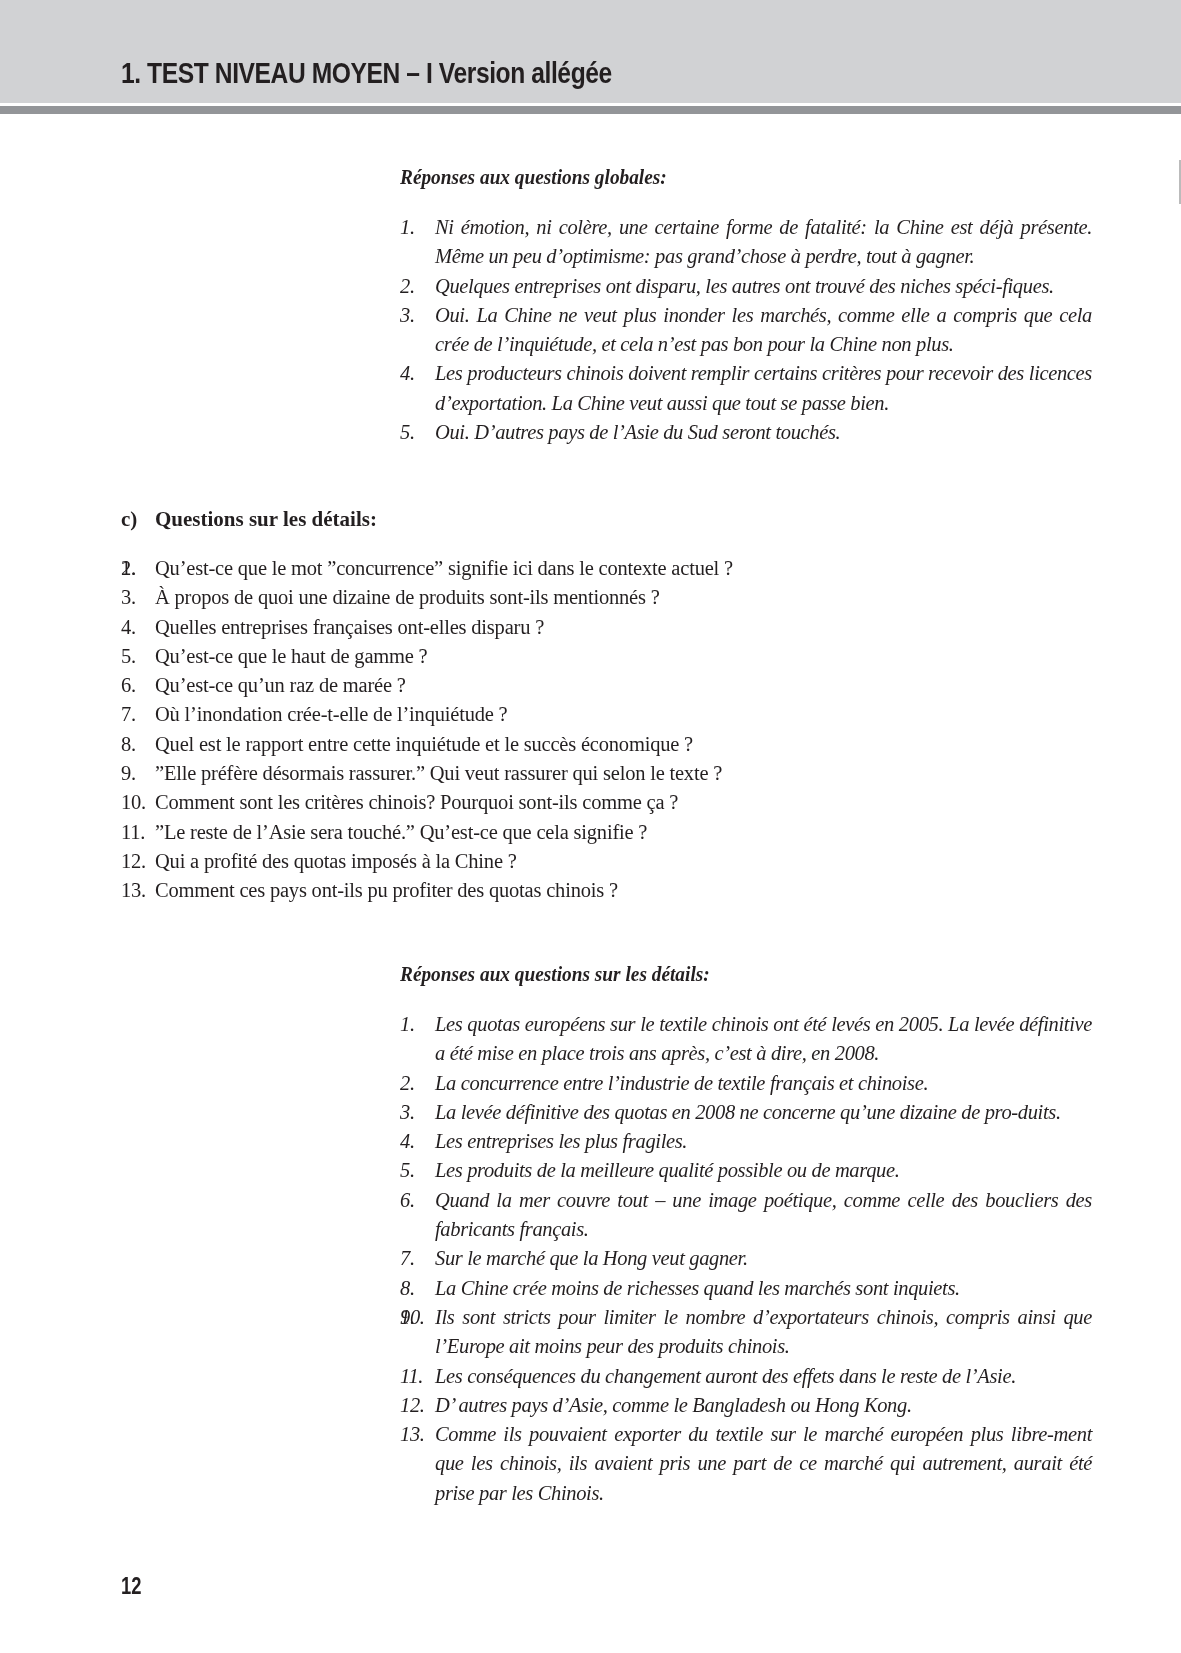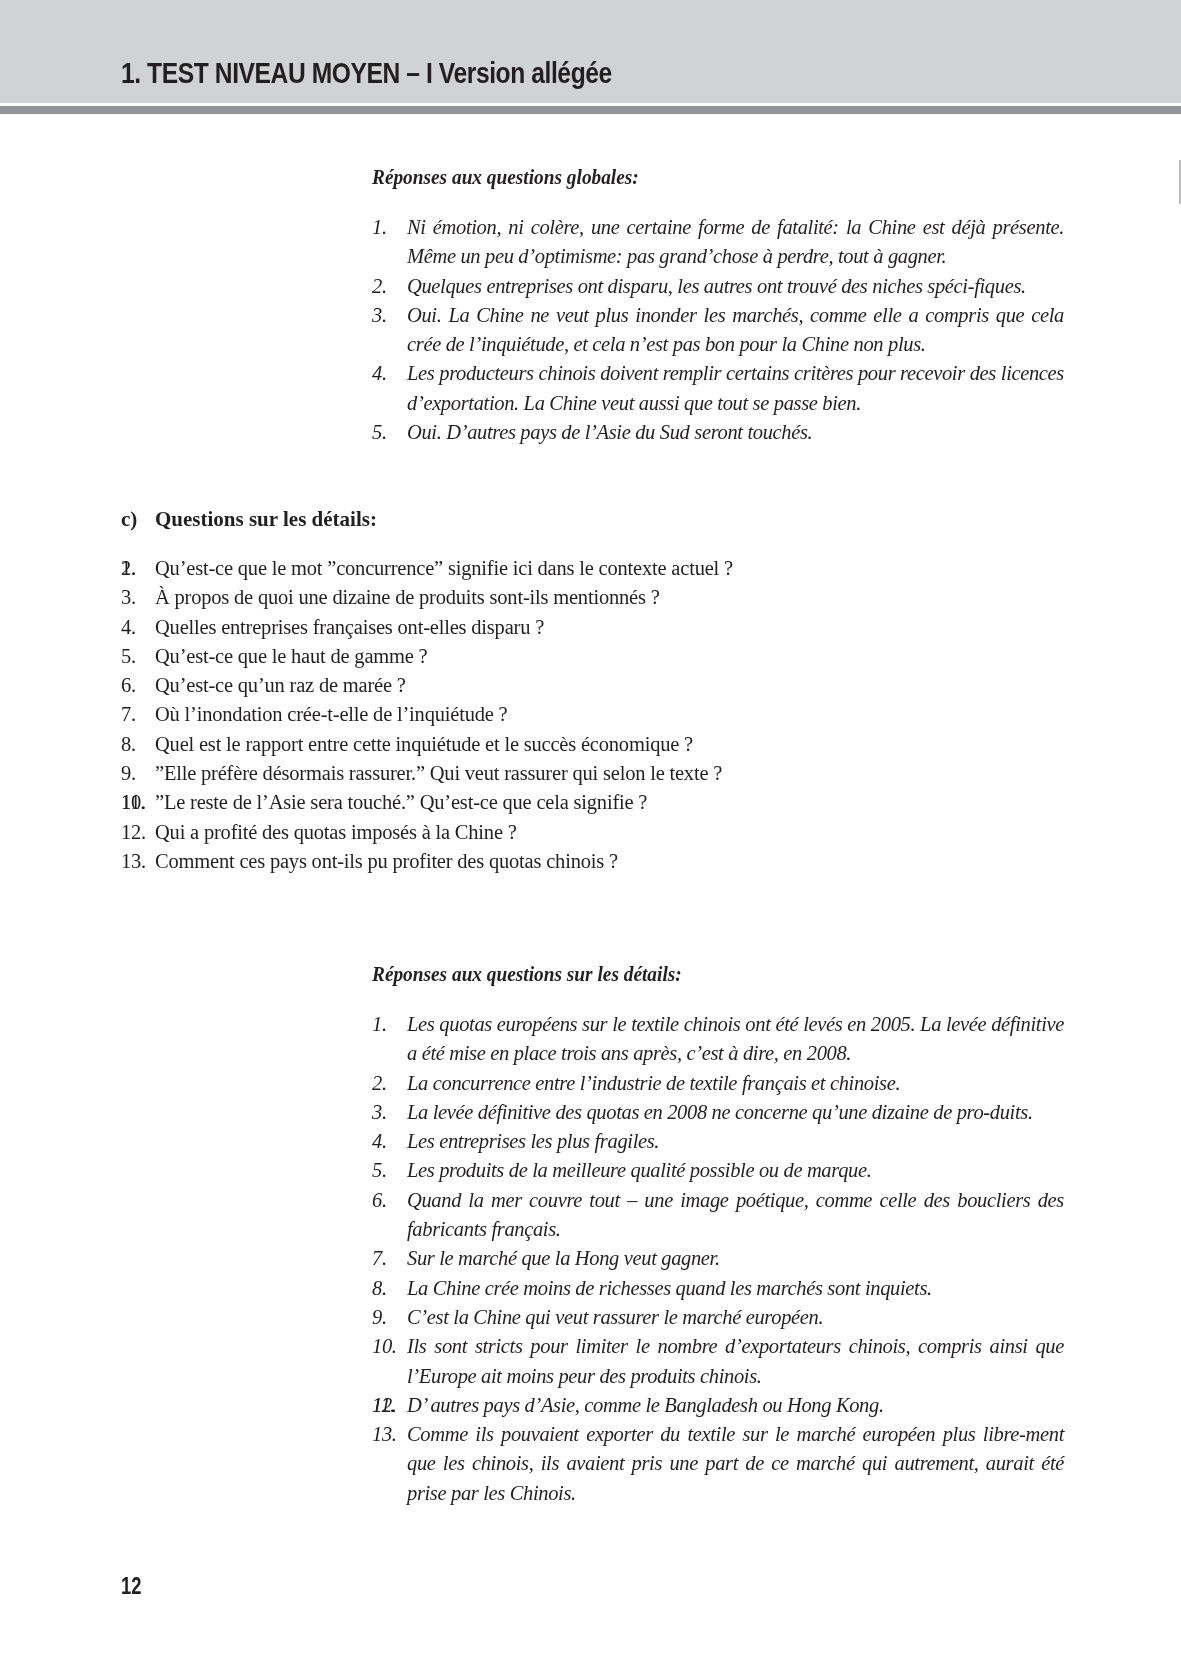--- a/index.html
+++ b/index.html
@@ -13,21 +13,21 @@
   .header-line-white { position: absolute; left: 0; top: 103px; width: 1181px; height: 3px; background: #ffffff; }
   .header-line-dark { position: absolute; left: 0; top: 106px; width: 1181px; height: 8px; background: #939598; }
   .page-title {
     position: absolute; left: 121px; top: 56px; margin: 0;
     font-family: "Liberation Sans", "DejaVu Sans", sans-serif; font-weight: bold;
     font-size: 30px; letter-spacing: -0.5px; transform: scaleX(0.82); transform-origin: left center;
     color: #231f20; white-space: nowrap;
   }
   .edge-mark { position: absolute; right: 0; top: 160px; width: 2px; height: 44px; background: #bbbbbb; }
 
-  .answers-block { position: absolute; left: 372px; width: 692px; }
+  .answers-block { position: absolute; left: 400px; width: 692px; }
   .answers-heading {
     font-style: italic; font-weight: bold; font-size: 21px; margin: 0 0 22px 0; line-height: 28px;
     transform: scaleX(0.92); transform-origin: left;
   }
   .ans-list { list-style: none; margin: 0; padding: 0; }
   .ans-item {
     position: relative; padding-left: 35px; font-style: italic; font-size: 20.5px; line-height: 29.3px;
     text-align: justify; letter-spacing: -0.35px;
   }
   .ans-num { position: absolute; left: 0; top: 0; }
@@ -74,39 +74,39 @@
   <ol class="q-list">
     <li class="q-item"><span class="q-num">1.</span></li>
     <li class="q-item"><span class="q-num">2.</span><span>Qu’est-ce que le mot ”concurrence” signifie ici dans le contexte actuel ?</span></li>
     <li class="q-item"><span class="q-num">3.</span><span>À propos de quoi une dizaine de produits sont-ils mentionnés ?</span></li>
     <li class="q-item"><span class="q-num">4.</span><span>Quelles entreprises françaises ont-elles disparu ?</span></li>
     <li class="q-item"><span class="q-num">5.</span><span>Qu’est-ce que le haut de gamme ?</span></li>
     <li class="q-item"><span class="q-num">6.</span><span>Qu’est-ce qu’un raz de marée ?</span></li>
     <li class="q-item"><span class="q-num">7.</span><span>Où l’inondation crée-t-elle de l’inquiétude ?</span></li>
     <li class="q-item"><span class="q-num">8.</span><span>Quel est le rapport entre cette inquiétude et le succès économique ?</span></li>
     <li class="q-item"><span class="q-num">9.</span><span>”Elle préfère désormais rassurer.” Qui veut rassurer qui selon le texte ?</span></li>
-    <li class="q-item"><span class="q-num">10.</span></li>
+    <li class="q-item"><span class="q-num">10.</span><span>Comment sont les critères chinois? Pourquoi sont-ils comme ça ?</span></li>
     <li class="q-item"><span class="q-num">11.</span><span>”Le reste de l’Asie sera touché.” Qu’est-ce que cela signifie ?</span></li>
     <li class="q-item"><span class="q-num">12.</span><span>Qui a profité des quotas imposés à la Chine ?</span></li>
     <li class="q-item"><span class="q-num">13.</span><span>Comment ces pays ont-ils pu profiter des quotas chinois ?</span></li>
   </ol>
 </section>
 
 <section class="answers-block" style="top:960px;">
   <h2 class="answers-heading">Réponses aux questions sur les détails:</h2>
   <ol class="ans-list">
     <li class="ans-item"><span class="ans-num">1.</span><span>Les quotas européens sur le textile chinois ont été levés en 2005. La levée définitive a été mise en place trois ans après, c’est à dire, en 2008.</span></li>
     <li class="ans-item"><span class="ans-num">2.</span><span>La concurrence entre l’industrie de textile français et chinoise.</span></li>
     <li class="ans-item"><span class="ans-num">3.</span><span>La levée définitive des quotas en 2008 ne concerne qu’une dizaine de pro-duits.</span></li>
     <li class="ans-item"><span class="ans-num">4.</span><span>Les entreprises les plus fragiles.</span></li>
     <li class="ans-item"><span class="ans-num">5.</span><span>Les produits de la meilleure qualité possible ou de marque.</span></li>
     <li class="ans-item"><span class="ans-num">6.</span><span>Quand la mer couvre tout – une image poétique, comme celle des boucliers des fabricants français.</span></li>
     <li class="ans-item"><span class="ans-num">7.</span><span>Sur le marché que la Hong veut gagner.</span></li>
     <li class="ans-item"><span class="ans-num">8.</span><span>La Chine crée moins de richesses quand les marchés sont inquiets.</span></li>
-    <li class="ans-item"><span class="ans-num">9.</span><span>C’est la Chine qui veut rassurer le marché européen.</span></li>
+    <li class="ans-item"><span class="ans-num">9.</span></li>
     <li class="ans-item"><span class="ans-num">10.</span><span>Ils sont stricts pour limiter le nombre d’exportateurs chinois, compris ainsi que l’Europe ait moins peur des produits chinois.</span></li>
-    <li class="ans-item"><span class="ans-num">11.</span></li>
+    <li class="ans-item"><span class="ans-num">11.</span><span>Les conséquences du changement auront des effets dans le reste de l’Asie.</span></li>
     <li class="ans-item"><span class="ans-num">12.</span><span>D’ autres pays d’Asie, comme le Bangladesh ou Hong Kong.</span></li>
     <li class="ans-item"><span class="ans-num">13.</span><span>Comme ils pouvaient exporter du textile sur le marché européen plus libre-ment que les chinois, ils avaient pris une part de ce marché qui autrement, aurait été prise par les Chinois.</span></li>
   </ol>
 </section>
 
 <p class="page-number">12</p>
 
 </body></html>

